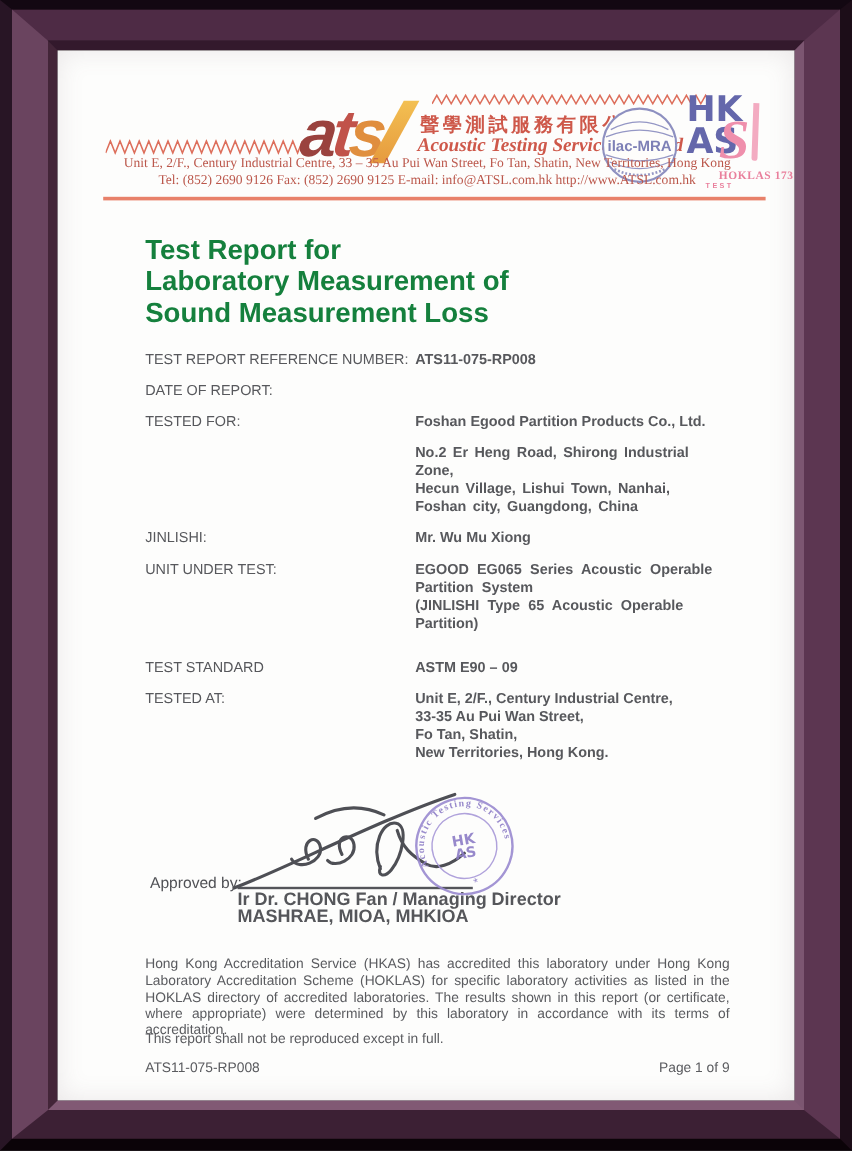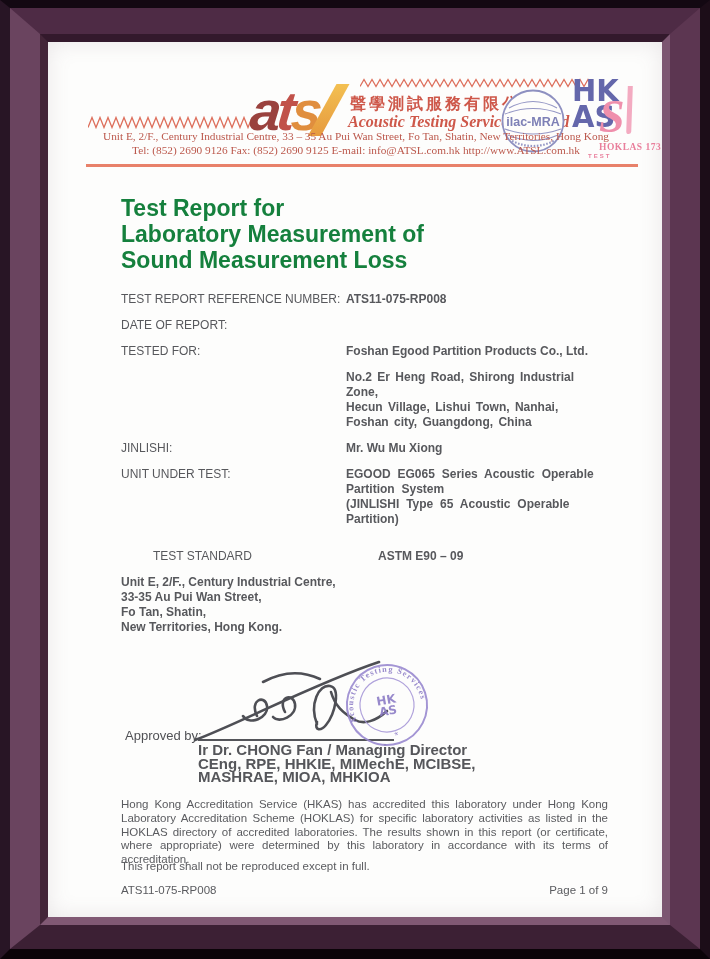--- a/index.html
+++ b/index.html
@@ -55,21 +55,21 @@
   .hoklas-sub{position:absolute;left:16px;top:75px;color:#e97f9c;font-weight:bold;
       font-size:6px;letter-spacing:2px;}
   
   .title{left:73px;top:153px;color:#15803d;font-weight:bold;
       font-size:23px;line-height:26px;}
   
   .fields{left:73px;top:250px;width:487px;color:#57585c;}
   .frow{display:flex;margin-bottom:11px;}
   .flabel{width:225px;flex:none;font-weight:normal;font-size:12px;line-height:15px;}
   .fvalue{flex:1;font-weight:bold;font-size:12px;line-height:15px;white-space:pre-line;}
-  .mt22{margin-top:22px;margin-left:32px;}
+  .mt22{margin-top:22px;}
   .ws1{word-spacing:2px;}
   .ws2{word-spacing:3.5px;}
   
   .approved-label{left:77px;top:686px;font-size:13px;color:#505155;}
   .sig-svg{left:145px;top:610px;}
   .sig-line{left:150px;top:697px;width:196px;height:2px;background:#54555a;}
   .sig-name{left:150px;top:701px;color:#55565a;font-weight:bold;
       font-size:15px;line-height:13.5px;}
   .stamp{left:296px;top:620px;transform:rotate(-18deg);opacity:.9;}
   
@@ -158,20 +158,21 @@
         <div class="fvalue ws2">EGOOD EG065 Series Acoustic Operable
 Partition System
 (JINLISHI Type 65 Acoustic Operable
 Partition)</div>
       </div>
       <div class="frow mt22">
         <div class="flabel">TEST STANDARD</div>
         <div class="fvalue">ASTM E90 – 09</div>
       </div>
       <div class="frow">
+        <div class="flabel">TESTED AT:</div>
         <div class="fvalue">Unit E, 2/F., Century Industrial Centre,
 33-35 Au Pui Wan Street,
 Fo Tan, Shatin,
 New Territories, Hong Kong.</div>
       </div>
     </div>
 
     <svg class="abs sig-svg" width="200" height="90" viewBox="0 0 200 90">
       <g fill="none" stroke="#4e4f55" stroke-width="2.6" stroke-linecap="round">
         <path d="M2,88 C 45,72 125,30 186,10"></path>
@@ -179,21 +180,20 @@
         <path d="M64,64 C 56,48 72,42 74,54 C 76,66 56,74 50,64"></path>
         <path d="M92,60 C 84,45 100,40 102,52 C 104,64 86,72 80,65"></path>
         <path d="M124,72 C 116,52 126,32 137,34 C 148,36 142,62 133,73 C 128,79 121,79 124,70"></path>
         <path d="M138,40 C 142,54 150,61 162,68 C 171,73 183,69 194,59"></path>
       </g>
     </svg>
     <div class="abs sig-line"></div>
     <div class="abs approved-label">Approved by:</div>
     <div class="abs sig-name">
       <div>Ir Dr. CHONG Fan / Managing Director</div>
-      <div>CEng, RPE, HHKIE, MIMechE, MCIBSE,</div>
       <div>MASHRAE, MIOA, MHKIOA</div>
     </div>
 
     <svg class="abs stamp" width="86" height="86" viewBox="0 0 86 86">
       <defs>
         <path id="stampArc" d="M 10,52 A 34,34 0 1 1 76,52" fill="none"></path>
       </defs>
       <circle cx="43" cy="43" r="40" fill="none" stroke="#9a8ad0" stroke-width="2"></circle>
       <circle cx="43" cy="43" r="27" fill="none" stroke="#a899d8" stroke-width="1.2"></circle>
       <text font-size="8.2" font-weight="bold" fill="#8d7dc6" letter-spacing="1.2" font-family="Liberation Serif, serif">

